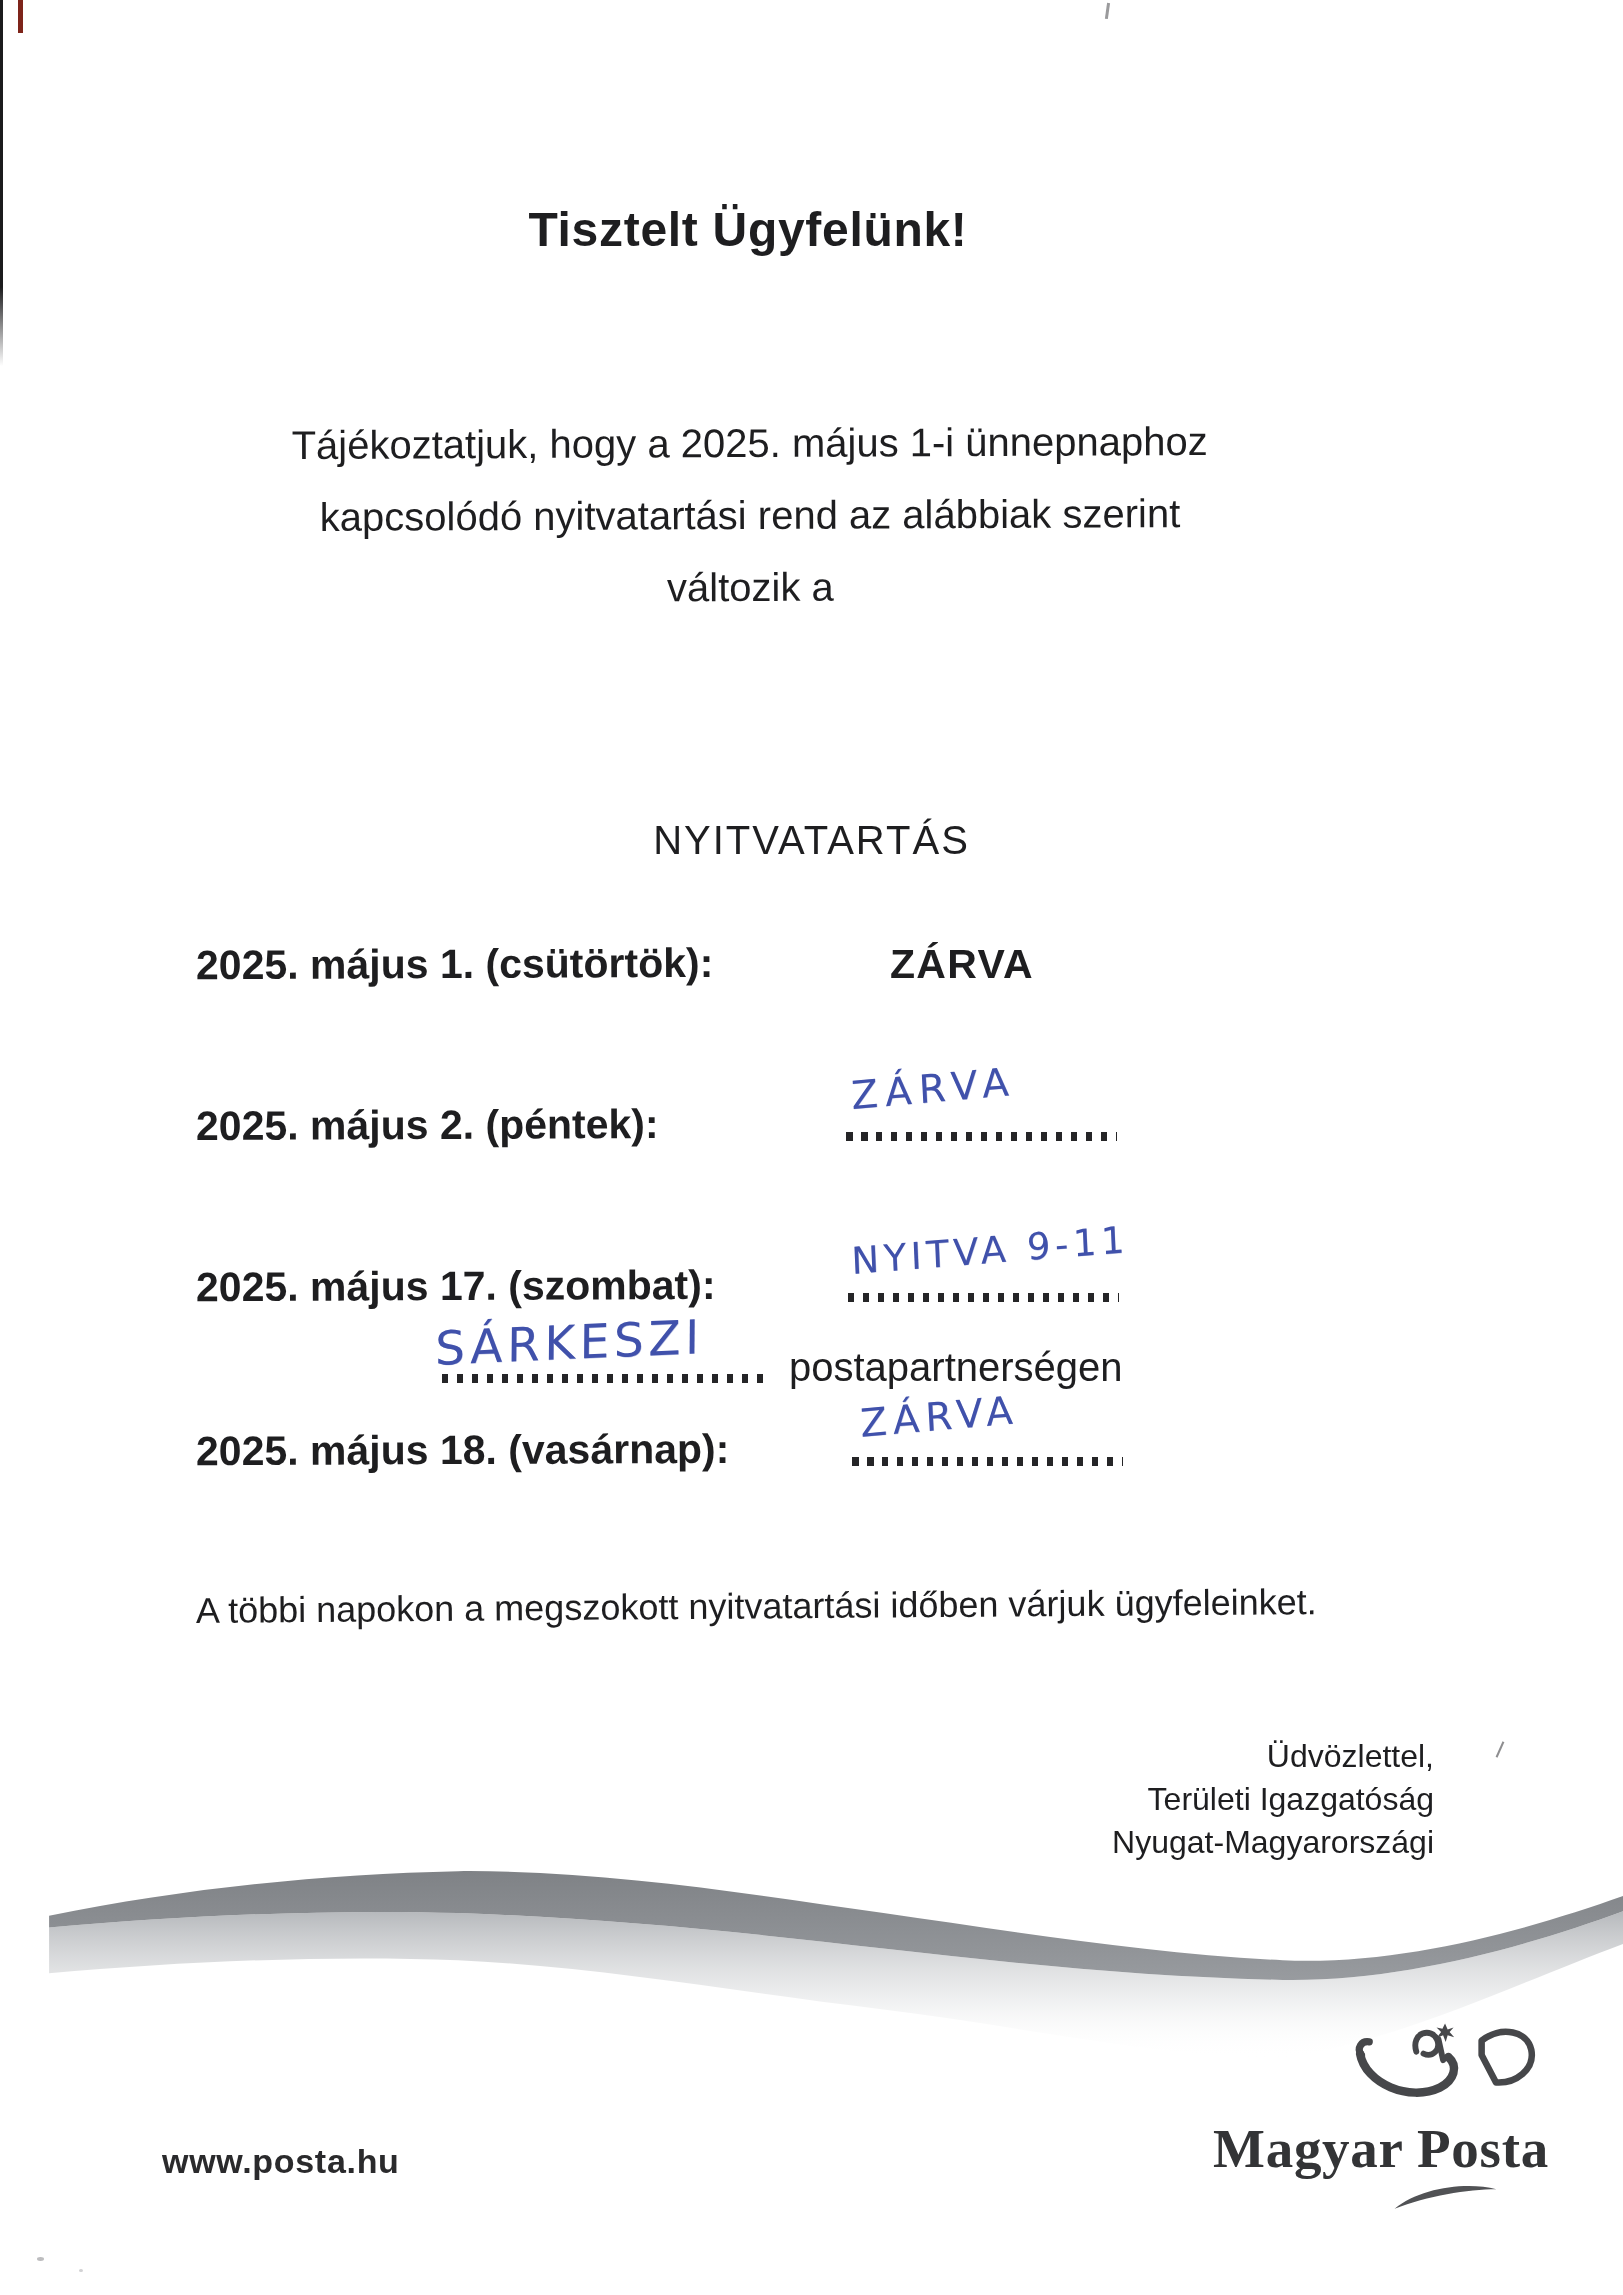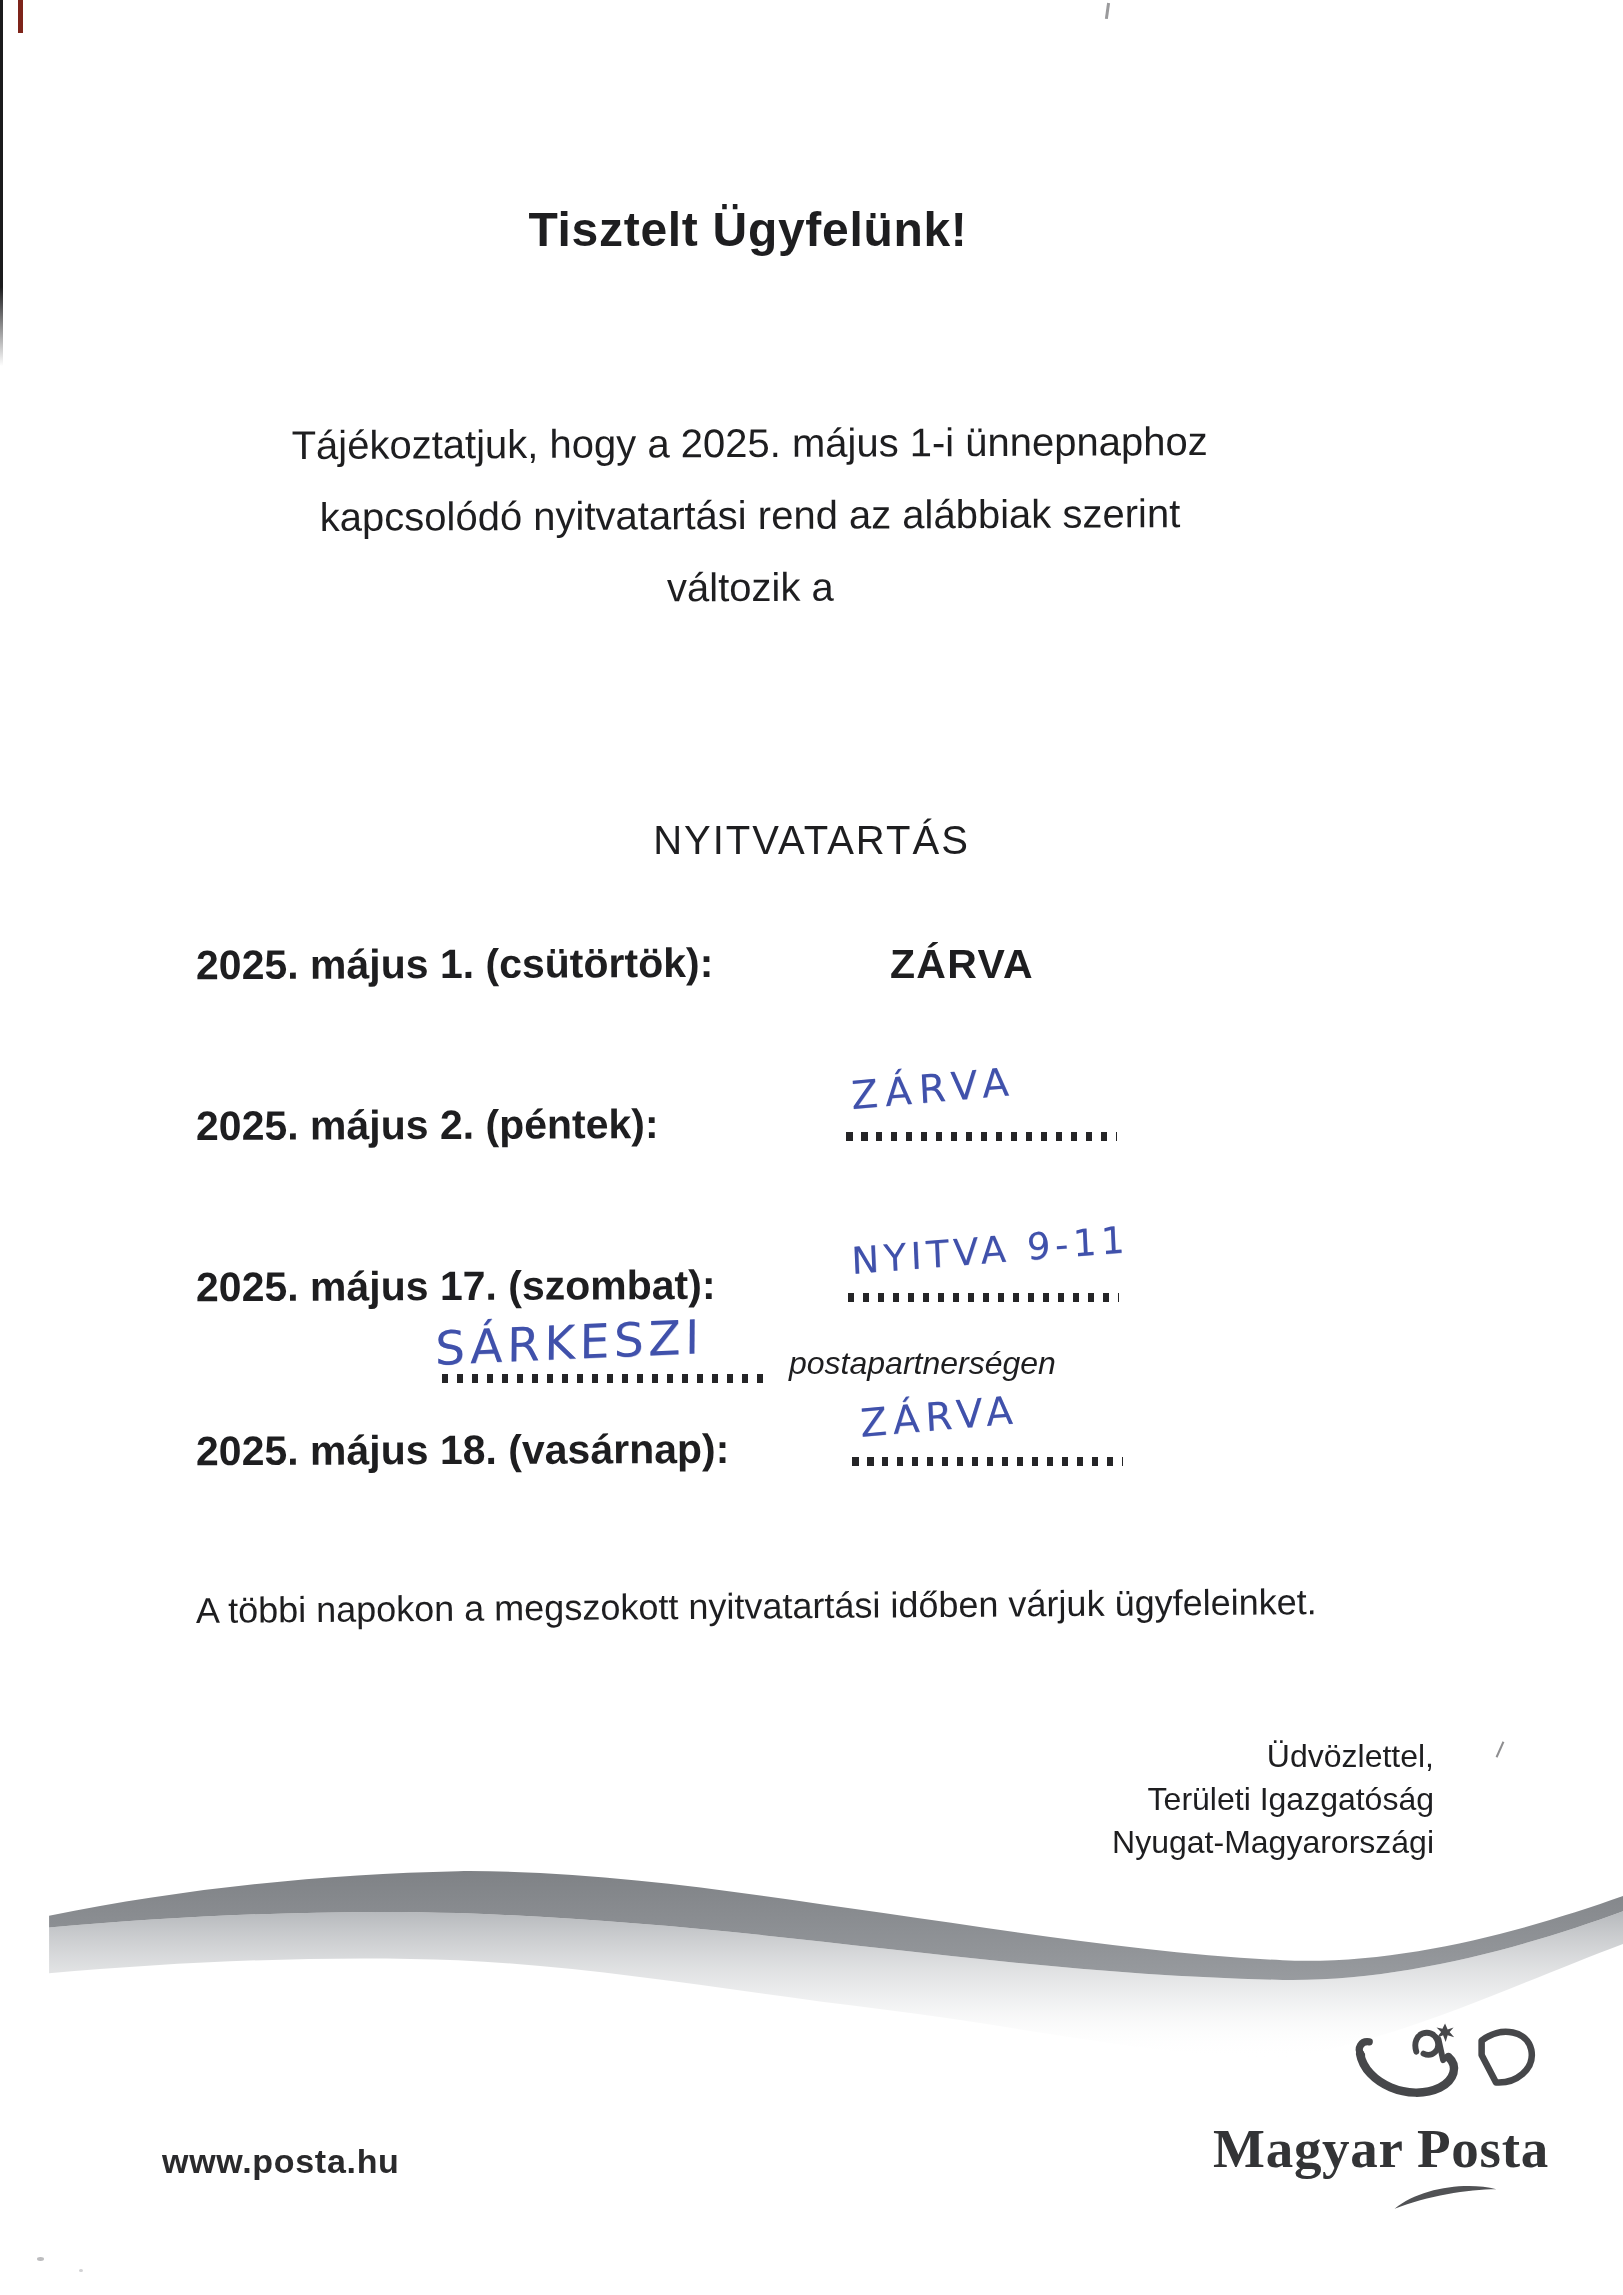--- a/index.html
+++ b/index.html
@@ -39,21 +39,21 @@
   .partner-name{
     position:absolute;left:435px;top:660px;
     font-size:47px;letter-spacing:4.6px;
     transform:rotate(-2.5deg) skewX(-3deg);
   }
   .dotted{
     position:absolute;height:8.5px;
     background:repeating-linear-gradient(90deg,#252527 0 6.5px,rgba(0,0,0,0) 6.5px 15px);
   }
   .dot-partner{left:442px;top:719px;width:322px;}
-  .partner-suffix{position:absolute;left:789px;top:690px;font-size:32px;font-style:italic;}
+  .partner-suffix{position:absolute;left:789px;top:690px;font-size:40px;}
   .heading{
     position:absolute;left:0;top:818px;width:1623px;
     text-align:center;font-size:40px;letter-spacing:2px;
   }
   .row-label{position:absolute;left:196px;font-size:41px;font-weight:bold;transform:rotate(-0.25deg);}
   .row1-label{top:941px;}
   .row2-label{top:1102px;}
   .row3-label{top:1263px;}
   .row4-label{top:1427px;}
   .row1-value{position:absolute;left:890px;top:941px;font-size:41px;font-weight:bold;letter-spacing:1.3px;}

